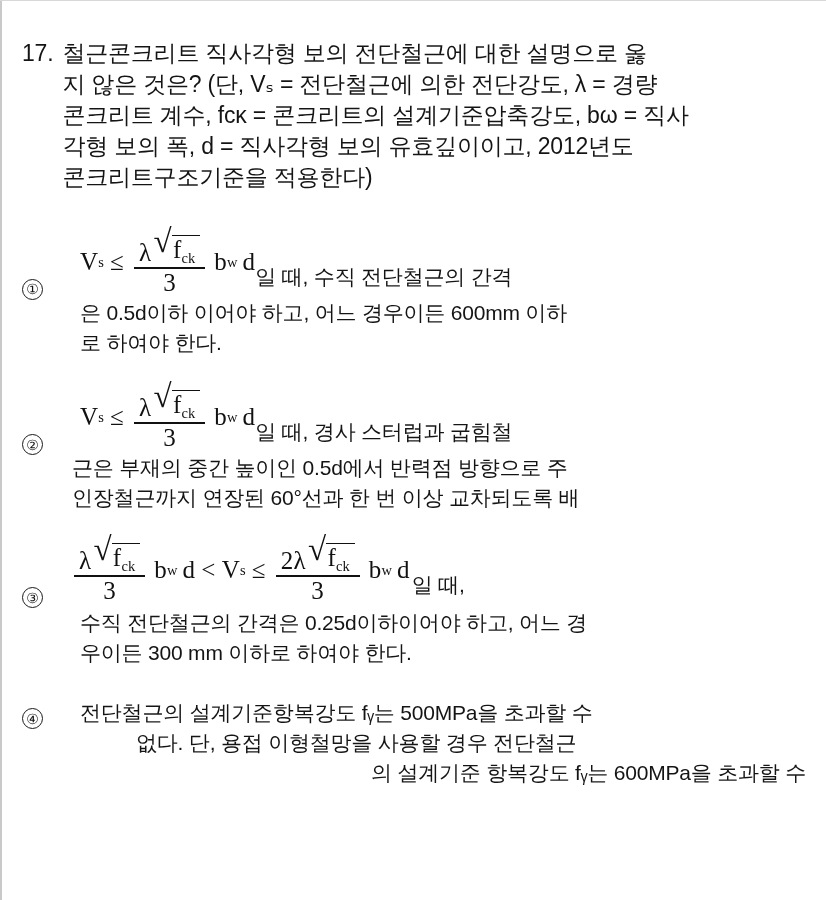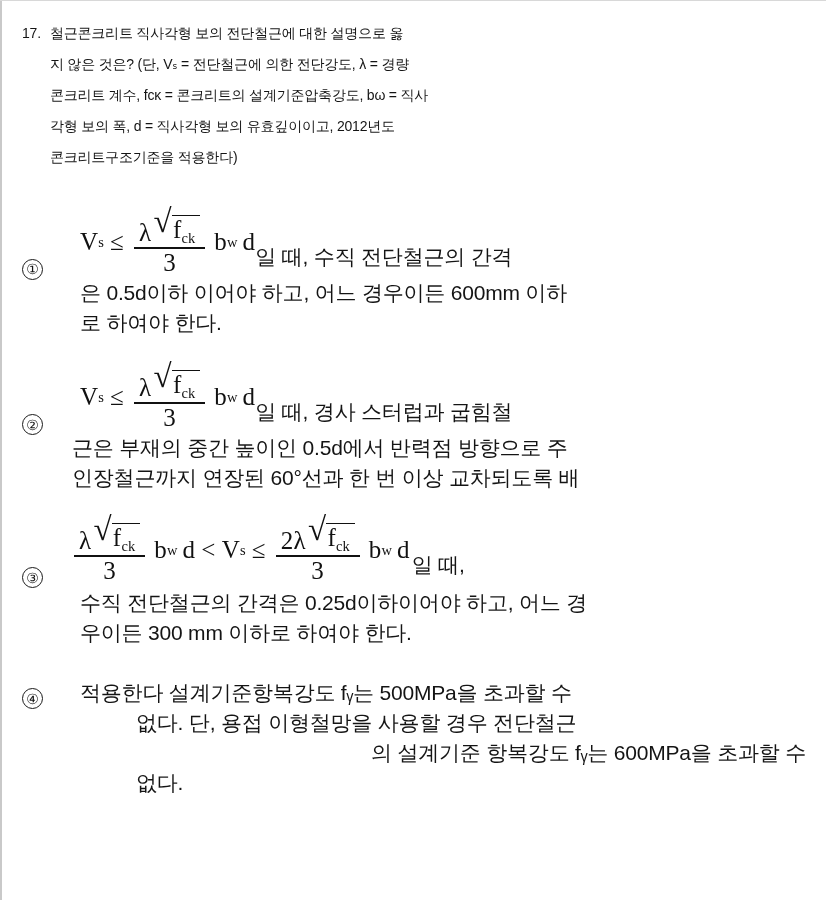--- a/index.html
+++ b/index.html
@@ -32,23 +32,24 @@
   .page {
     position: relative;
     padding: 18px 20px 0 22px;
     box-sizing: border-box;
   }
 
   
   .question {
     display: flex;
     align-items: flex-start;
-    font-size: 14px;
+    font-size: 23px;
     line-height: 31px;
     letter-spacing: -0.2px;
+    margin-top: 20px;
   }
   .q-number {
     flex: 0 0 auto;
     padding-right: 9px;
     white-space: nowrap;
   }
   .q-body {
     flex: 1 1 auto;
     max-width: 672px;
   }
@@ -304,20 +305,19 @@
       <div class="opt-text-line">우이든 300 mm 이하로 하여야 한다.</div>
     </div>
   </div>
 
   <div class="option" style="margin-top: 30px; padding-left: 40px;">
     <div class="opt-marker" style="top: 4px;">
       <span class="circ">④</span>
     </div>
 
     <div style="margin-left: 18px;">
-      <div class="opt-text-line">적용한다 설계기준항복강도 fᵧ는 500MPa을 초과할 수</div>
+      <div class="opt-text-line">전단철근의 설계기준항복강도 fᵧ는 500MPa을 초과할 수</div>
       <div class="opt-text-line" style="margin-left: 56px;">없다. 단, 용접 이형철망을 사용할 경우 전단철근</div>
       <div class="opt-text-line" style="margin-left: 56px; text-align: right;">의 설계기준 항복강도 fᵧ는 600MPa을 초과할 수</div>
-      <div class="opt-text-line" style="margin-left: 56px;">없다.</div>
     </div>
   </div>
 
 </div>
 
 </body></html>

